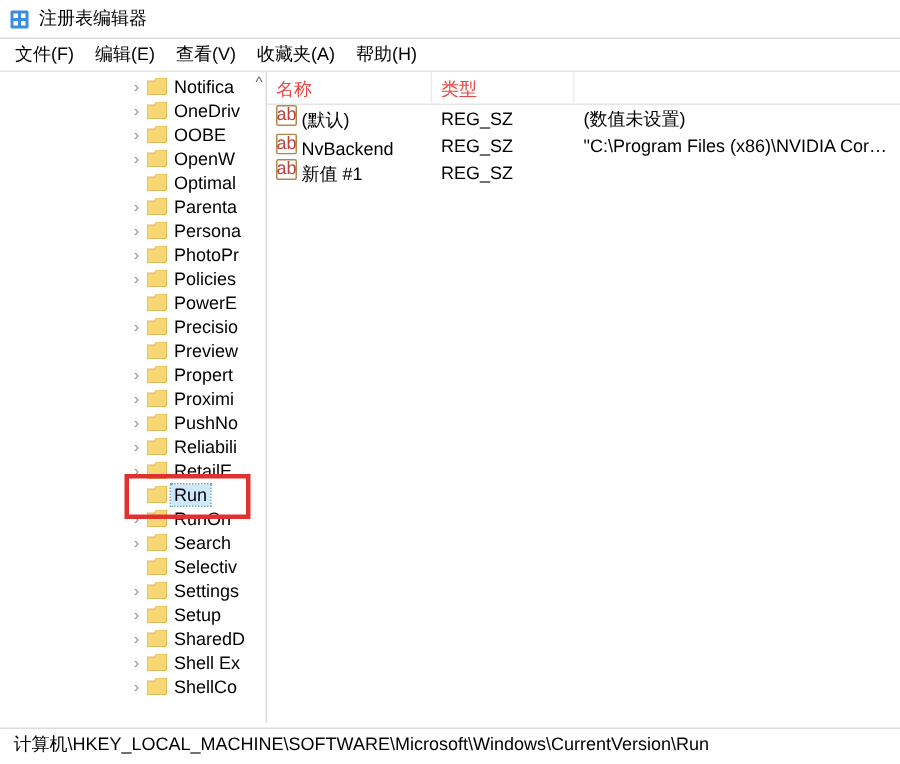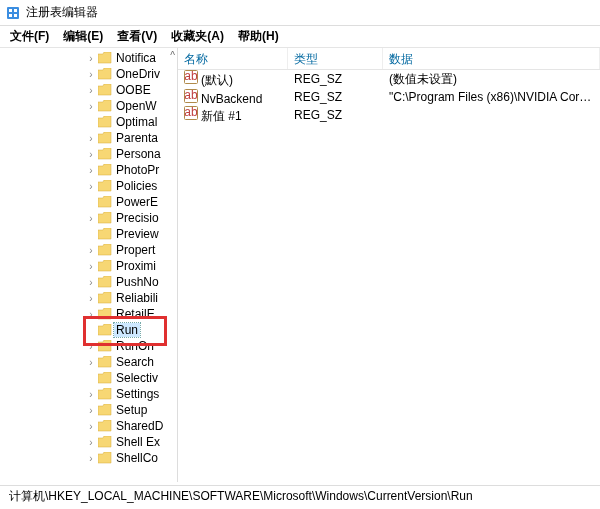--- a/index.html
+++ b/index.html
@@ -1,33 +1,33 @@
 <!DOCTYPE html>
 <html><head>
 <meta charset="utf-8">
 <style>
   * { margin: 0; padding: 0; box-sizing: border-box; font-family: "Microsoft YaHei", "Segoe UI", sans-serif; font-size: 12px; }
   body { background: #fff; width: 600px; height: 509px; overflow: hidden; position: relative; }
   .titlebar { height: 26px; background: #fff; border-bottom: 1px solid #ddd; display: flex; align-items: center; padding: 0 6px; gap: 6px; }
   .titlebar .icon { width: 14px; height: 14px; }
-  .menubar { height: 22px; background: #fff; border-bottom: 1px solid #e5e5e5; display: flex; align-items: flex-end; padding: 0 4px; gap: 2px; font-weight: bold; }
+  .menubar { height: 22px; background: #fff; border-bottom: 1px solid #e5e5e5; display: flex; align-items: flex-end; padding: 0 4px; gap: 2px; }
   .menubar .menu-item { padding: 2px 6px; cursor: default; }
   .content { display: flex; height: 434px; }
   .tree-panel { width: 178px; border-right: 1px solid #ddd; overflow: hidden; background: #fff; position: relative; }
   .tree { padding: 2px 0 2px 0; }
   .tree-row { display: flex; align-items: center; height: 16px; white-space: nowrap; padding-left: 86px; gap: 2px; }
   .tree-row .expander { width: 10px; color: #888; text-align: center; font-size: 10px; }
   .tree-row .folder { width: 14px; height: 12px; }
   .tree-row .folder svg { display: block; }
   .tree-row .label { padding: 0 2px; }
   .tree-row.selected .label { background: #cde8ff; outline: 1px dotted #7aa; }
   .scroll-up { position: absolute; right: 2px; top: 2px; font-size: 10px; color: #666; }
   .list-panel { flex: 1; background: #fff; overflow: hidden; }
   .list-header { display: flex; height: 22px; border-bottom: 1px solid #e5e5e5; }
-  .list-header .col { padding: 3px 6px; border-right: 1px solid #eee; color: #0369a1; }
+  .list-header .col { padding: 3px 6px; border-right: 1px solid #eee; color: #ef4444; }
   .list-body .row { display: flex; height: 18px; align-items: center; }
   .list-body .row .cell { padding: 1px 6px; white-space: nowrap; overflow: hidden; text-overflow: ellipsis; }
   .col-name { width: 110px; }
   .col-type { width: 95px; }
   .col-data { flex: 1; }
   .val-icon { width: 14px; height: 14px; display: inline-flex; align-items: center; justify-content: flex-end; margin-right: 3px; }
   .val-icon svg { display: block; }
   .statusbar { height: 22px; border-top: 1px solid #ddd; background: #fff; display: flex; align-items: center; padding: 0 9px; margin-top: 3px; }
   .highlight-box { position: absolute; border: 3px solid #e03030; pointer-events: none; z-index: 50; }
   .arrow-svg { position: absolute; pointer-events: none; z-index: 51; }
@@ -293,21 +293,20 @@
             </svg>
           </span>
           <span class="label">ShellCo</span>
         </div>
       </div>
   </div>
   <div class="list-panel">
     <div class="list-header">
       <div class="col col-name">名称</div>
       <div class="col col-type">类型</div>
-      <div class="col col-data">数据</div>
     </div>
     <div class="list-body" id="list-body">
         <div class="row">
           <div class="cell col-name"><span class="val-icon">
               <svg width="14" height="14" viewBox="0 0 14 14">
                 <rect x="0.5" y="0.5" width="13" height="13" fill="#fff" stroke="#b08a4a" rx="1"></rect>
                 <text x="7" y="10" font-size="8" text-anchor="middle" fill="#c04040" font-family="Arial">ab</text>
               </svg>
             </span><span>(默认)</span></div>
           <div class="cell col-type">REG_SZ</div>

